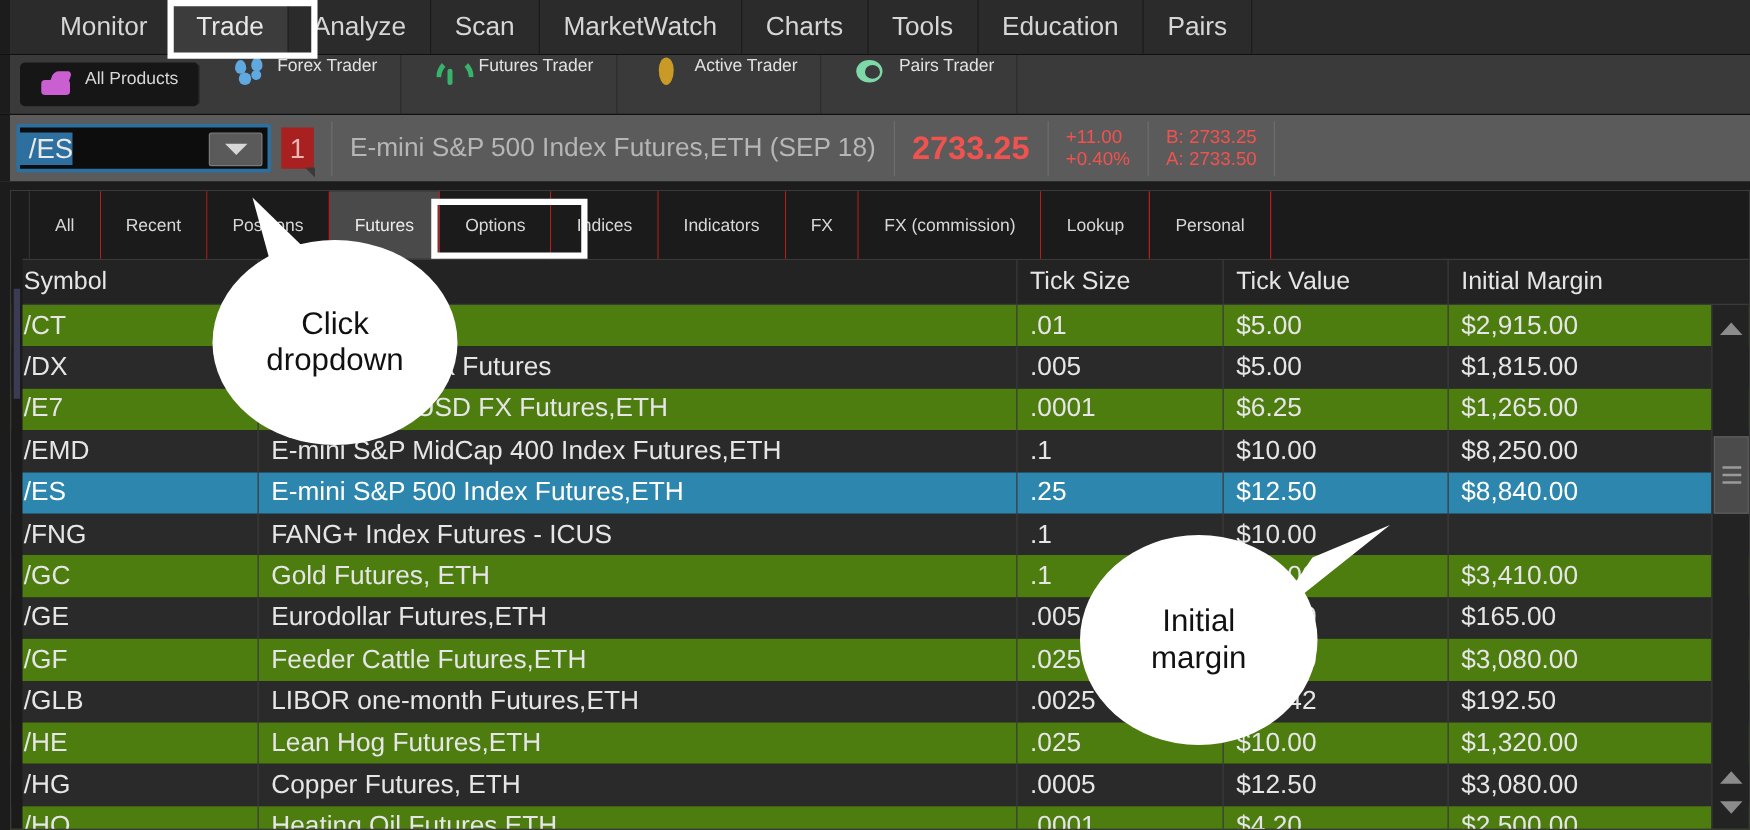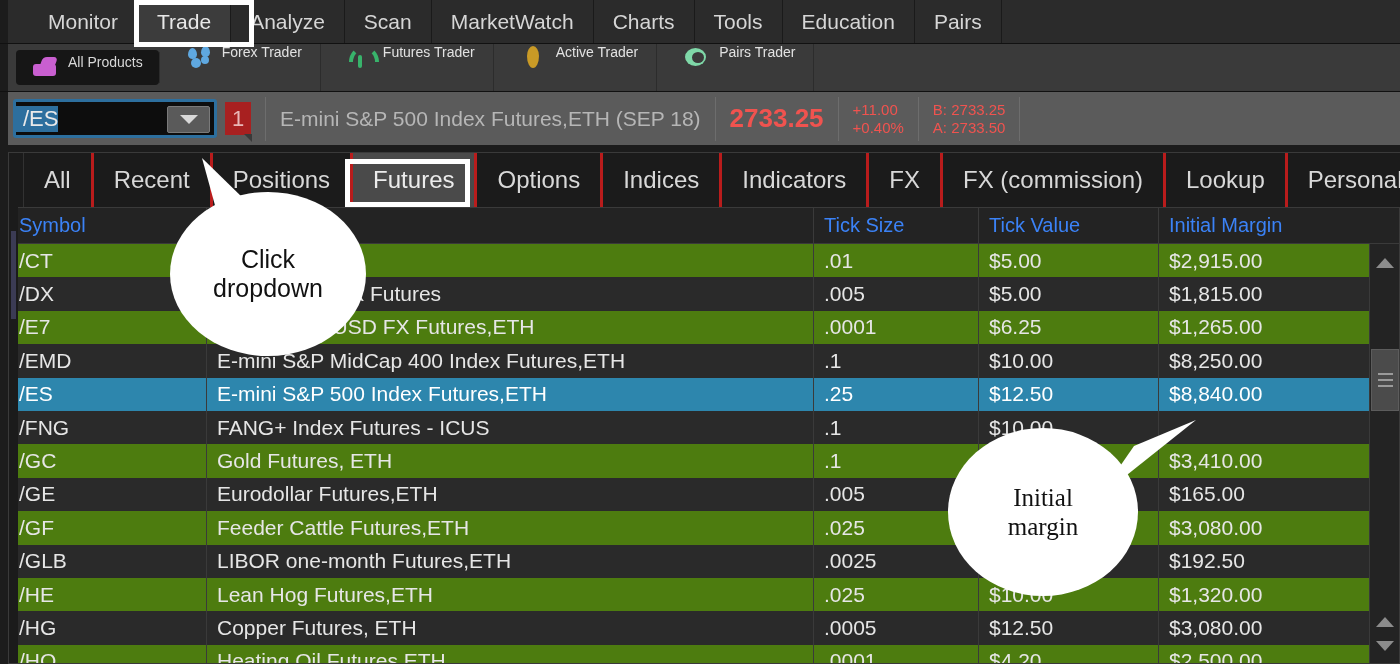--- a/index.html
+++ b/index.html
@@ -157,34 +157,34 @@
     position: absolute; left: 8px; top: 152px; width: 1392px; height: 512px;
     background: #1b1b1b; border: 1px solid #3a3a3a;
   }
   .tabrow {
     position: absolute; left: 0; top: 0; width: 100%; height: 55px;
     background: #1b1b1b; display: flex; align-items: stretch;
     border-bottom: 1px solid #3a3a3a;
   }
   .tab {
     display: flex; align-items: center; justify-content: flex-end;
-    padding: 0 20px; color: #d8d8d8; font-size: 24px; white-space: nowrap;
-    border-right: 3px solid #b91c1c; background: #1b1b1b;
+    padding: 0 20px; color: #d8d8d8; font-size: 14px; white-space: nowrap;
+    border-right: 1px solid #b91c1c; background: #1b1b1b;
   }
   .tab:first-child { margin-left: 14px; border-left: 1px solid #323232; }
   .tab.active { background: #4a4a4a; color: #ececec; }
   .tab-spacer { flex: 1; }
 
   
   .thead {
     position: absolute; left: 0; top: 55px; width: 100%; height: 36px;
     background: #232323; display: flex; border-bottom: 1px solid #3a3a3a;
   }
   .th {
-    color: #3b82f6; font-size: 20px; display: flex; align-items: center;
+    color: #e5e5e5; font-size: 20px; display: flex; align-items: center;
     padding-left: 10px; border-right: 1px solid #3a3a3a; white-space: nowrap;
   }
   .tbody {
     position: absolute; left: 0; top: 91px; right: 0; bottom: 0;
     overflow: hidden;
   }
   .row { display: flex; height: 33.4px; align-items: stretch; }
   .row.odd  { background: #4d7c0f; }
   .row.even { background: #2a2a2a; }
   .row.sel  { background: #2d86ad; }
@@ -249,21 +249,21 @@
   
   .callout { position: absolute; z-index: 40; }
   .bubble {
     position: absolute; background: #ffffff; border-radius: 50%;
     display: flex; flex-direction: column; align-items: center;
     justify-content: center; color: #111; text-align: center;
     line-height: 1.18;
   }
   #co1 { left: 170px; top: 140px; width: 206px; height: 216px; }
   #co1 .bubble { left: 0; top: 52px; width: 196px; height: 164px; font-size: 25px; }
-  #co2 { left: 948px; top: 398px; width: 272px; height: 200px; font-family: Liberation Serif, serif; }
+  #co2 { left: 864px; top: 398px; width: 272px; height: 200px; }
   #co2 .bubble { left: 0; top: 30px; width: 190px; height: 168px; font-size: 25px; }
   .callout svg { position: absolute; left: 0; top: 0; overflow: visible; }
 </style>
 </head>
 <body>
 
 <div id="app">
 
   <div class="menubar">
     <div class="menu-item">

